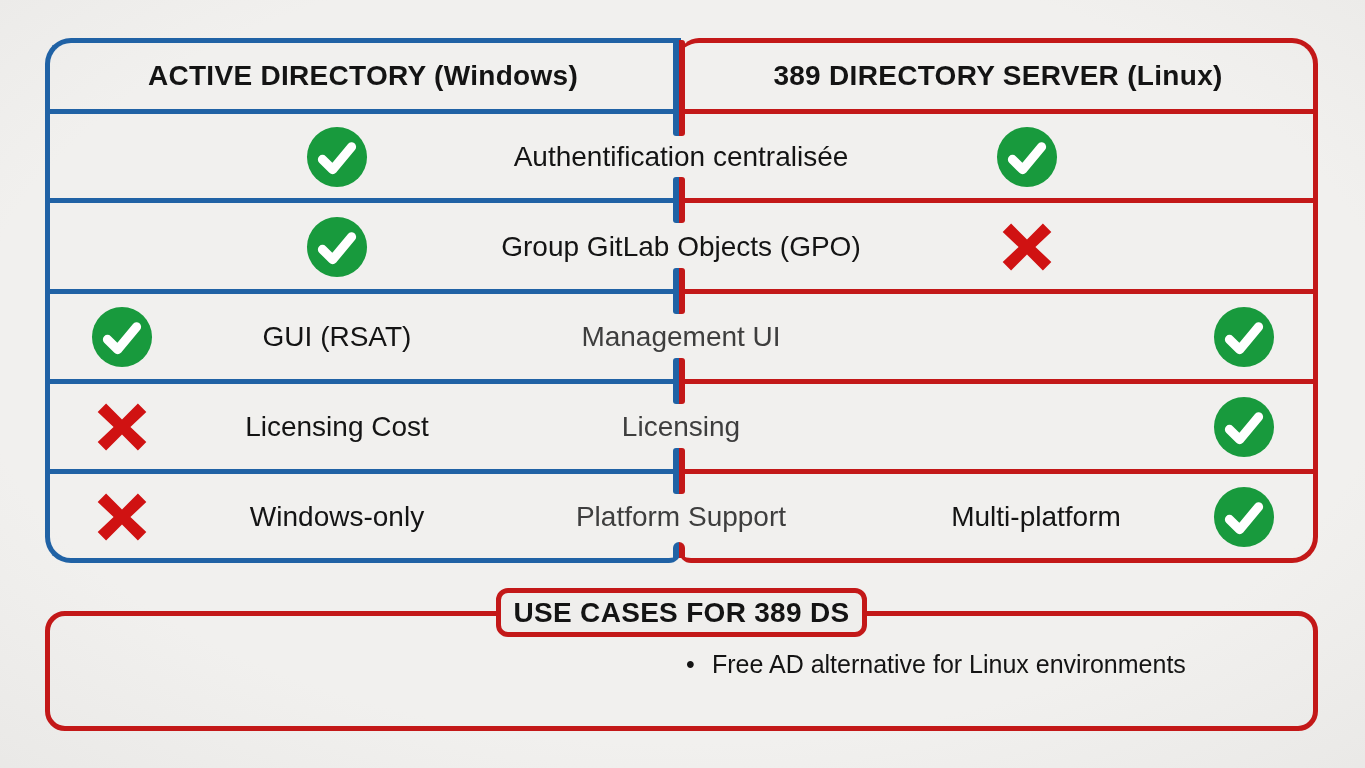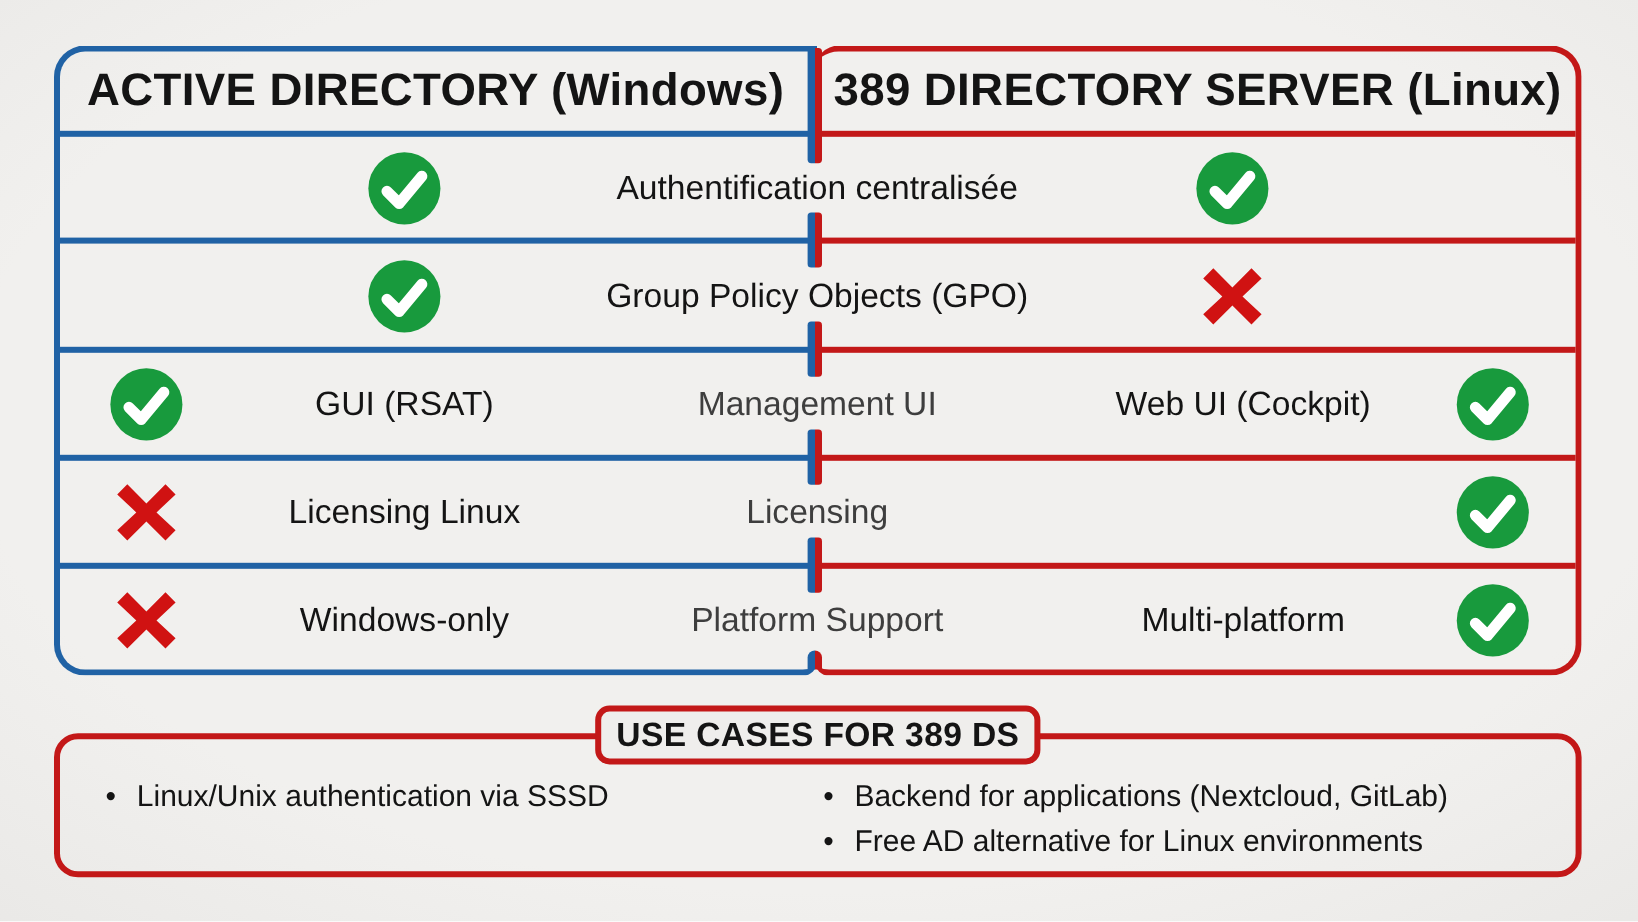--- a/index.html
+++ b/index.html
@@ -32,21 +32,21 @@
   .divider{position:absolute;height:5px;}
   .divider.blue{left:50px;width:626px;background:var(--blue);}
   .divider.red{left:684px;width:629px;background:var(--red);}
   .seam{
     position:absolute;left:673px;width:12px;
     background:linear-gradient(90deg,var(--blue) 0 50%,var(--red) 50% 100%);
     border-radius:3px;
   }
   .title{
     position:absolute;transform:translate(-50%,-50%);
-    font-size:38px;font-weight:700;letter-spacing:.3px;white-space:nowrap;
+    font-size:28px;font-weight:700;letter-spacing:.3px;white-space:nowrap;
   }
   .row-item{
     position:absolute;transform:translate(-50%,-50%);
     white-space:nowrap;font-size:28px;
   }
   .row-item.label{color:var(--ink);text-align:right;}
   .row-item.category{color:var(--muted);}
   .icon{line-height:0;}
   .icon svg{display:block;}
   
@@ -114,49 +114,48 @@
         <path d="M17 34.5 L27.5 45 L47 21.5" fill="none" stroke="#ffffff" stroke-width="9.5" stroke-linecap="round" stroke-linejoin="round"></path>
       </svg>
     </span>
 
   <span class="row-item icon" style="left:337px;top:247px">
       <svg width="62" height="62" viewBox="0 0 64 64">
         <circle cx="32" cy="32" r="31" fill="#189a3d"></circle>
         <path d="M17 34.5 L27.5 45 L47 21.5" fill="none" stroke="#ffffff" stroke-width="9.5" stroke-linecap="round" stroke-linejoin="round"></path>
       </svg>
     </span>
-  <div class="row-item label" style="left:681px;top:247px">Group Policy Objects (GPO)</div>
+  <div class="row-item label" style="left:681px;top:247px">Group GitLab Objects (GPO)</div>
   <span class="row-item icon" style="left:1027px;top:247px">
       <svg width="60" height="58" viewBox="0 0 64 62">
         <path d="M6 15 L15 6 L32 23 L49 6 L58 15 L41 31 L58 47 L49 56 L32 39 L15 56 L6 47 L23 31 Z" fill="#d01212"></path>
       </svg>
     </span>
 
   <span class="row-item icon" style="left:122px;top:337px">
       <svg width="62" height="62" viewBox="0 0 64 64">
         <circle cx="32" cy="32" r="31" fill="#189a3d"></circle>
         <path d="M17 34.5 L27.5 45 L47 21.5" fill="none" stroke="#ffffff" stroke-width="9.5" stroke-linecap="round" stroke-linejoin="round"></path>
       </svg>
     </span>
   <div class="row-item label" style="left:337px;top:337px">GUI (RSAT)</div>
   <div class="row-item category" style="left:681px;top:337px">Management UI</div>
-  <div class="row-item label" style="left:1036px;top:337px">Web UI (Cockpit)</div>
   <span class="row-item icon" style="left:1244px;top:337px">
       <svg width="62" height="62" viewBox="0 0 64 64">
         <circle cx="32" cy="32" r="31" fill="#189a3d"></circle>
         <path d="M17 34.5 L27.5 45 L47 21.5" fill="none" stroke="#ffffff" stroke-width="9.5" stroke-linecap="round" stroke-linejoin="round"></path>
       </svg>
     </span>
 
   <span class="row-item icon" style="left:122px;top:427px">
       <svg width="60" height="58" viewBox="0 0 64 62">
         <path d="M6 15 L15 6 L32 23 L49 6 L58 15 L41 31 L58 47 L49 56 L32 39 L15 56 L6 47 L23 31 Z" fill="#d01212"></path>
       </svg>
     </span>
-  <div class="row-item label" style="left:337px;top:427px">Licensing Linux</div>
+  <div class="row-item label" style="left:337px;top:427px">Licensing Cost</div>
   <div class="row-item category" style="left:681px;top:427px">Licensing</div>
   <span class="row-item icon" style="left:1244px;top:427px">
       <svg width="62" height="62" viewBox="0 0 64 64">
         <circle cx="32" cy="32" r="31" fill="#189a3d"></circle>
         <path d="M17 34.5 L27.5 45 L47 21.5" fill="none" stroke="#ffffff" stroke-width="9.5" stroke-linecap="round" stroke-linejoin="round"></path>
       </svg>
     </span>
 
   <span class="row-item icon" style="left:122px;top:517px">
       <svg width="60" height="58" viewBox="0 0 64 62">
@@ -169,20 +168,18 @@
   <span class="row-item icon" style="left:1244px;top:517px">
       <svg width="62" height="62" viewBox="0 0 64 64">
         <circle cx="32" cy="32" r="31" fill="#189a3d"></circle>
         <path d="M17 34.5 L27.5 45 L47 21.5" fill="none" stroke="#ffffff" stroke-width="9.5" stroke-linecap="round" stroke-linejoin="round"></path>
       </svg>
     </span>
 
   <div class="usecase-box"></div>
   <div class="usecase-label">USE CASES FOR 389 DS</div>
   <ul class="usecase-list left">
-    <li><span class="dot">•</span><span>Linux/Unix authentication via SSSD</span></li>
   </ul>
   <ul class="usecase-list right">
-    <li><span class="dot">•</span><span>Backend for applications (Nextcloud, GitLab)</span></li>
     <li><span class="dot">•</span><span>Free AD alternative for Linux environments</span></li>
   </ul>
 
 </div>
 
 </body></html>

